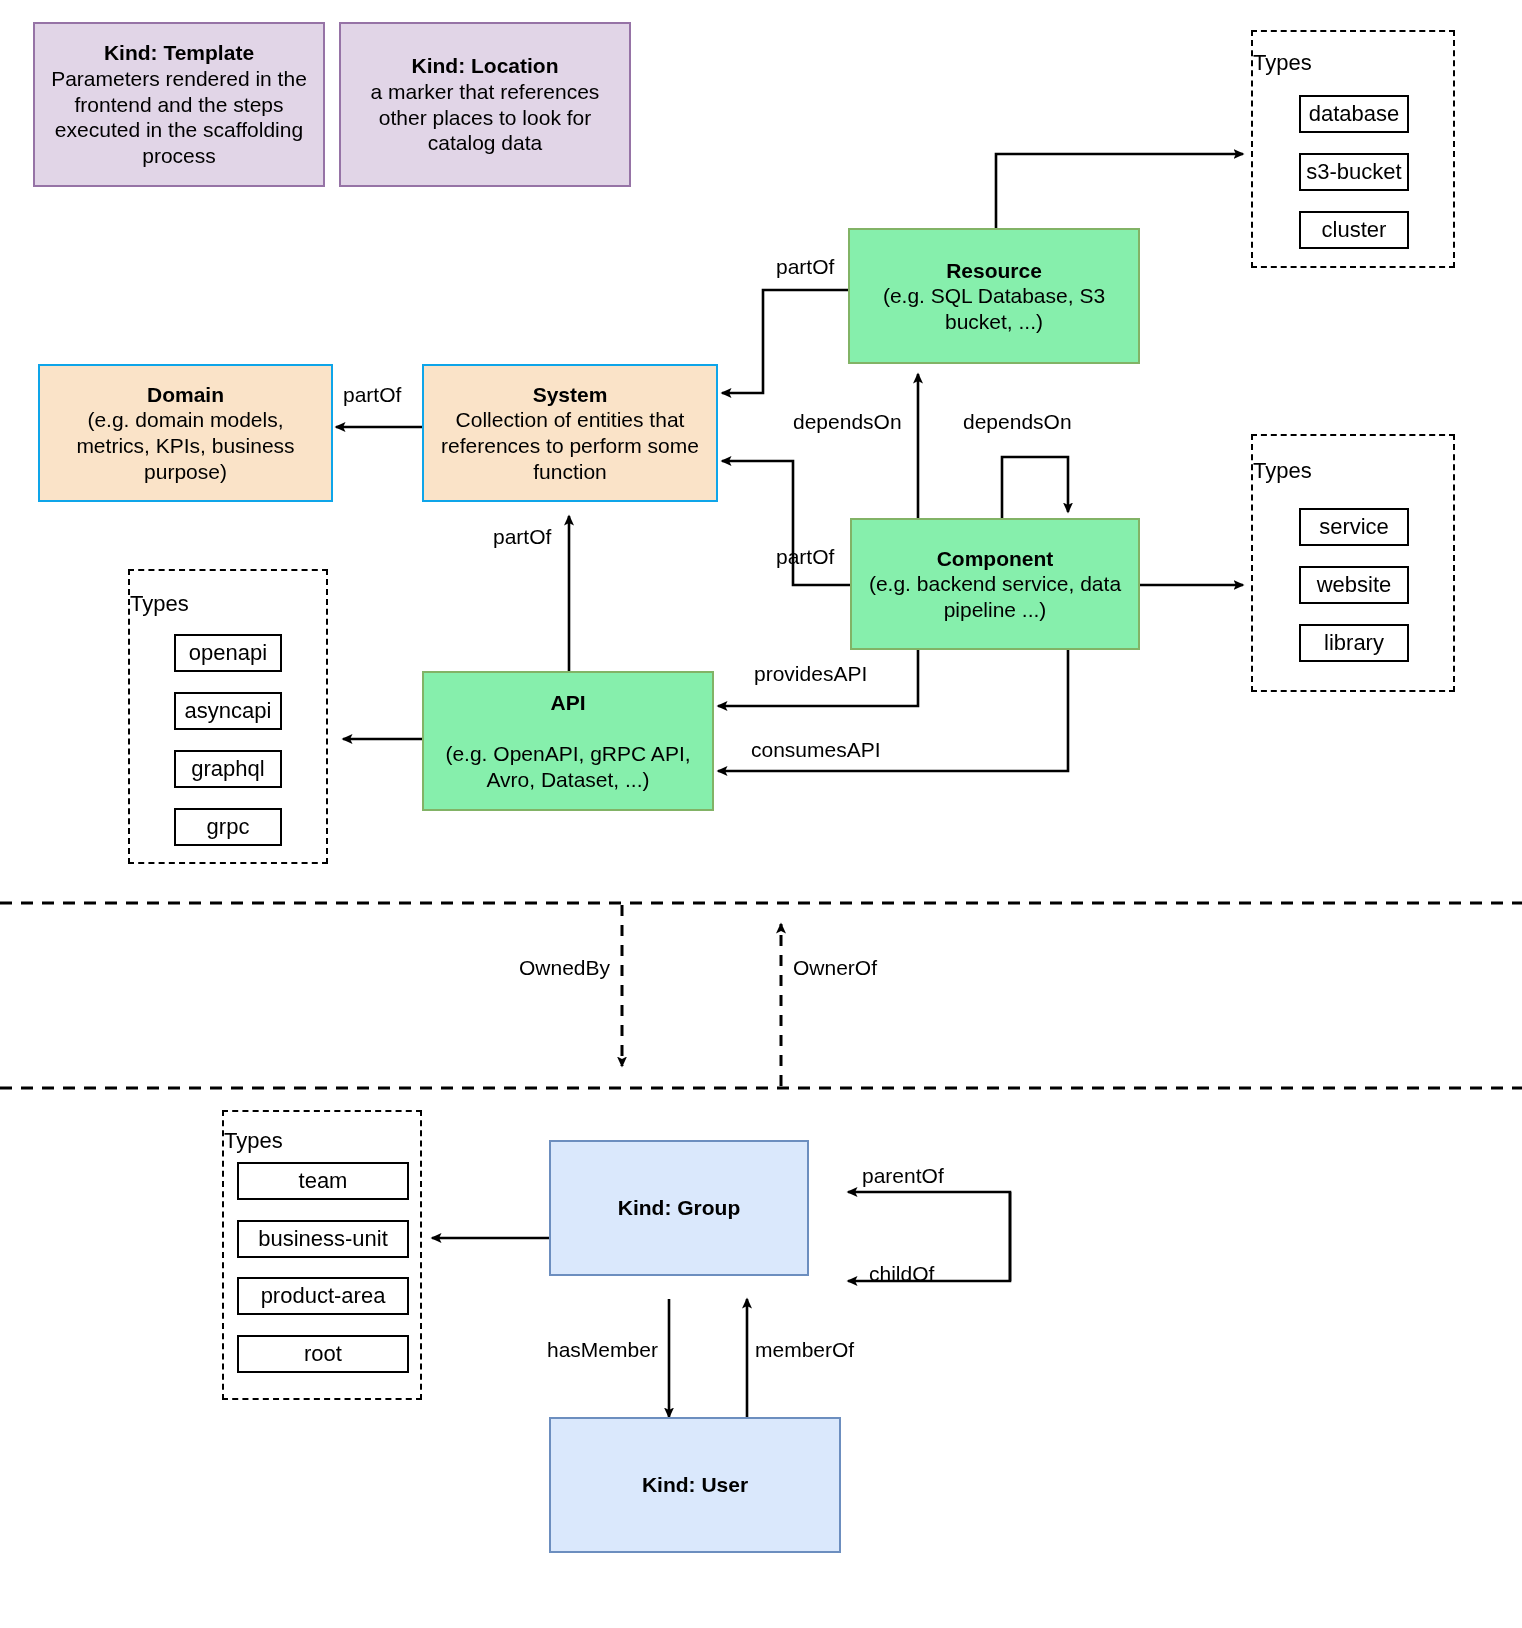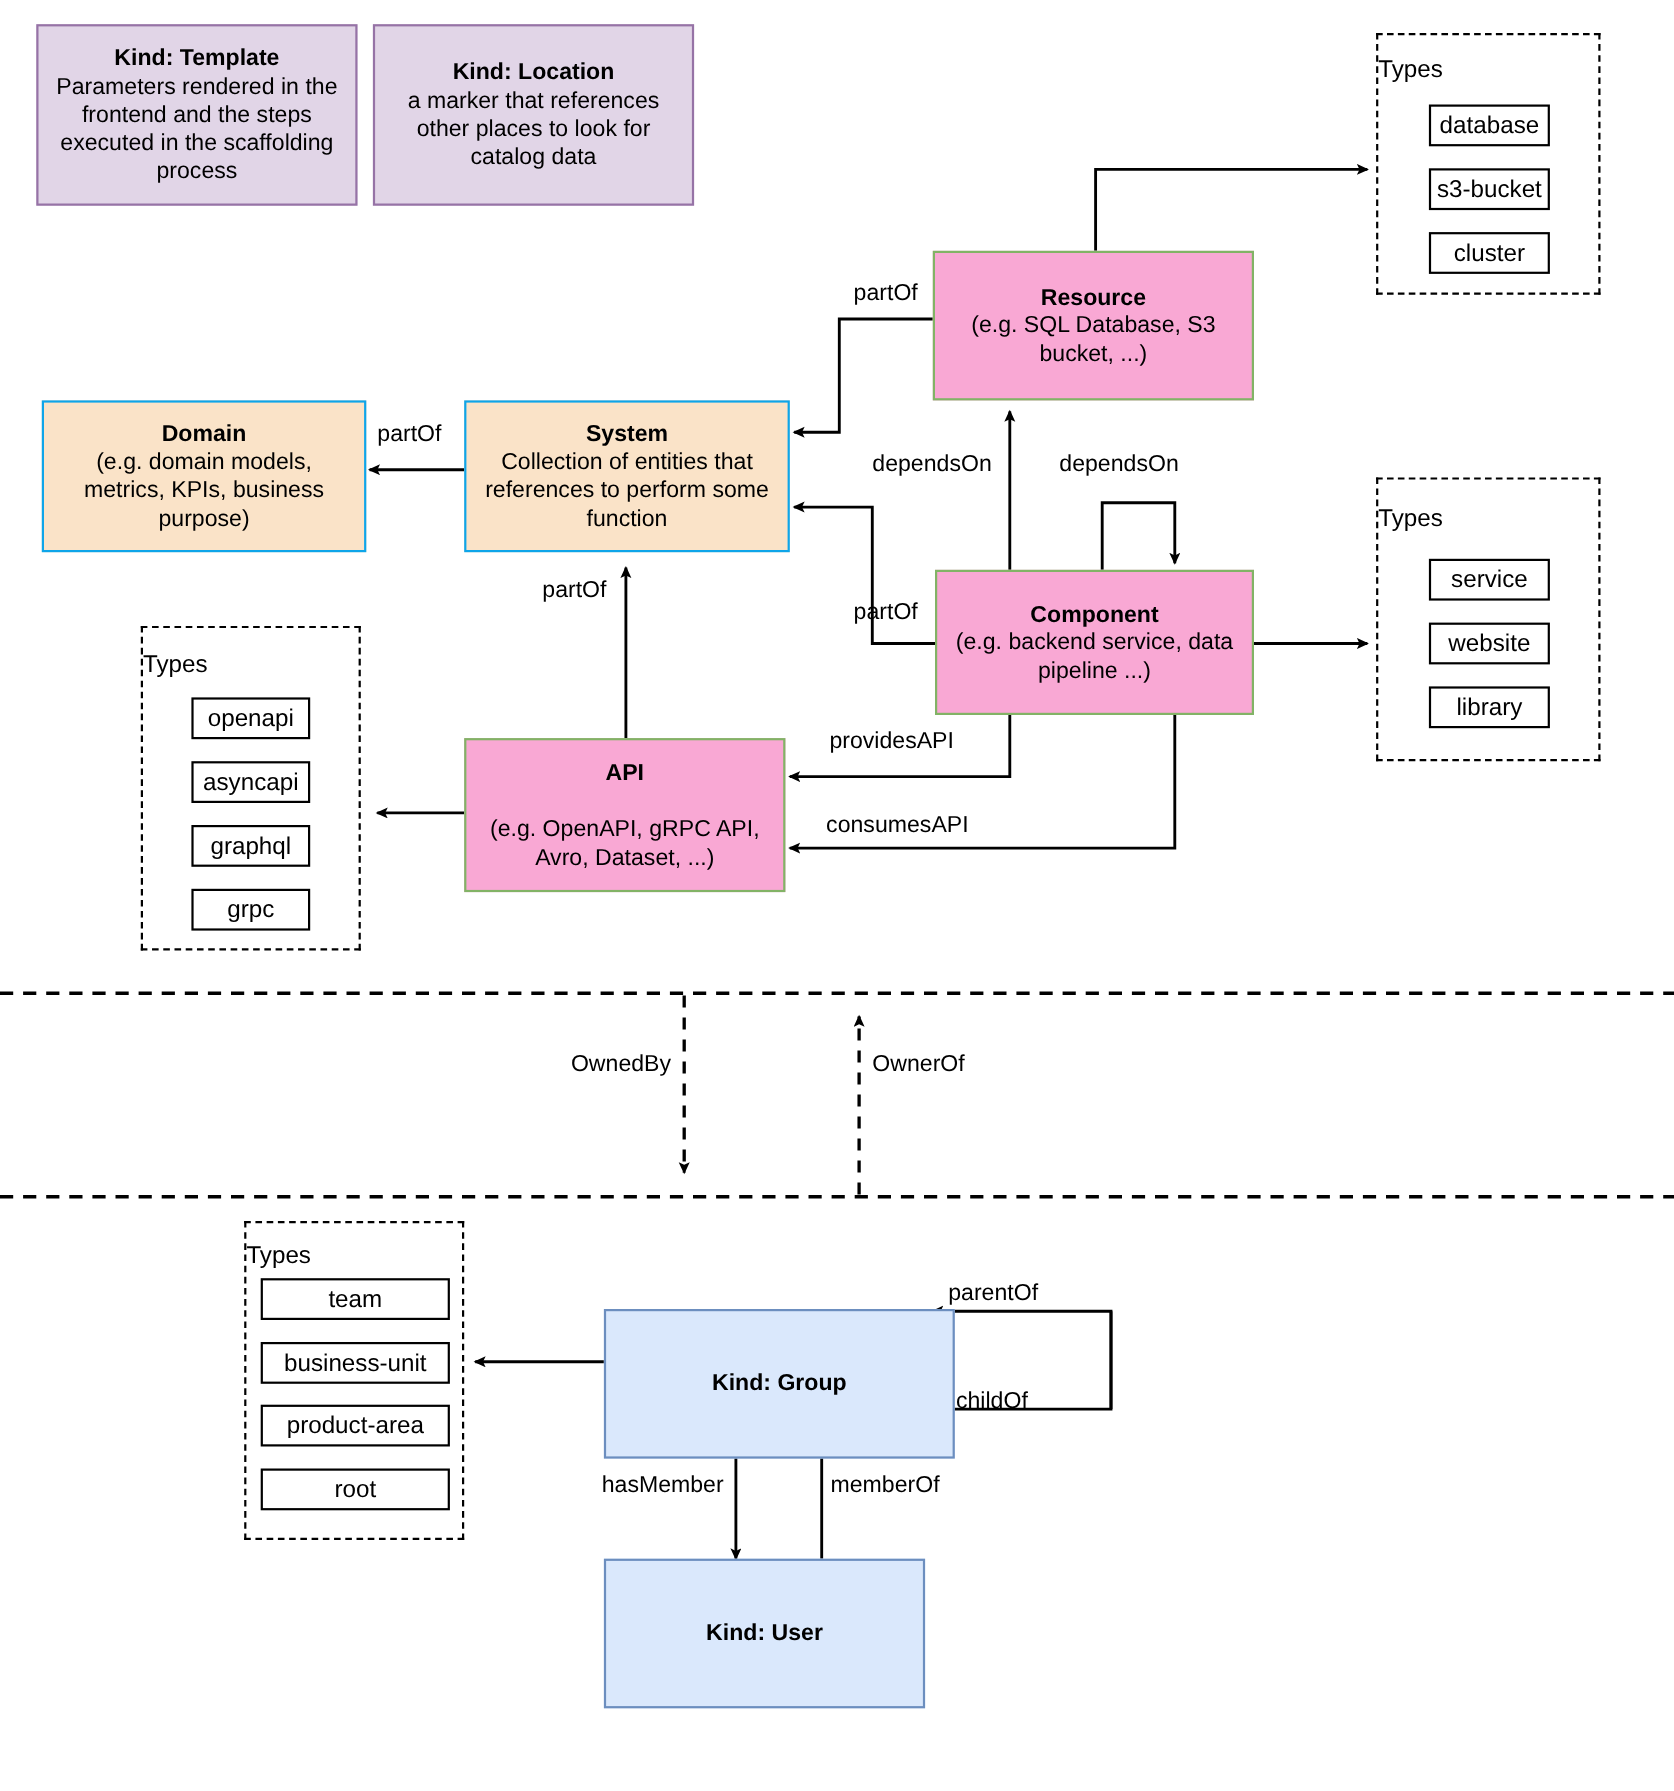--- a/index.html
+++ b/index.html
@@ -3,21 +3,21 @@
 <meta charset="utf-8">
 <style>
   html,body{margin:0;padding:0;background:#ffffff;}
   body{font-family:"Liberation Sans", sans-serif;}
   #canvas{position:relative;width:1522px;height:1628px;overflow:hidden;background:#fff;}
   .node{position:absolute;box-sizing:border-box;display:flex;flex-direction:column;
         align-items:center;justify-content:center;text-align:center;line-height:1.22;}
   .node .ttl{font-weight:bold;}
   .purple{background:#e1d5e7;border:2px solid #9673a6;font-size:21px;color:#000;}
   .orange{background:#fae3c8;border:2px solid #0ea5e9;font-size:21px;color:#000;}
-  .green{background:#f9a8d4;border:2px solid #82b366;font-size:21px;color:#000;}
+  .green{background:#86efac;border:2px solid #82b366;font-size:21px;color:#000;}
   .blue{background:#dae8fc;border:2px solid #6c8ebf;font-size:21px;color:#000;}
   .typesbox{position:absolute;box-sizing:border-box;border:2px dashed #000;background:transparent;}
   .typeshdr{position:absolute;left:0;right:0;text-align:left;font-size:22px;color:#000;}
   .chip{position:absolute;box-sizing:border-box;border:2px solid #000;background:#fff;
         display:flex;align-items:center;justify-content:center;font-size:22px;color:#000;}
   .lbl{position:absolute;font-size:21px;color:#000;white-space:nowrap;}
   svg.wires{position:absolute;left:0;top:0;width:1522px;height:1628px;pointer-events:none;}
   .ln{stroke:#000;stroke-width:2.6;fill:none;}
   .dln{stroke:#000;stroke-width:3;fill:none;stroke-dasharray:11 9;}
   .divider{stroke:#000;stroke-width:3.2;fill:none;stroke-dasharray:12 9;}
@@ -102,21 +102,21 @@
   <div class="node green" style="left:850px;top:518px;width:290px;height:132px;padding:20px 6px;">
     <div class="ttl">Component</div>
     <div>(e.g. backend service, data pipeline ...)</div>
   </div>
 
   <div class="node green" style="left:422px;top:671px;width:292px;height:140px;padding:4px 6px;gap:26px;">
     <div class="ttl">API</div>
     <div>(e.g. OpenAPI, gRPC API, Avro, Dataset, ...)</div>
   </div>
 
-  <div class="node blue" style="left:549px;top:1190px;width:319px;height:136px;">
+  <div class="node blue" style="left:549px;top:1140px;width:260px;height:136px;">
     <div class="ttl">Kind: Group</div>
   </div>
 
   <div class="node blue" style="left:549px;top:1417px;width:292px;height:136px;">
     <div class="ttl">Kind: User</div>
   </div>
 
   <div class="typesbox" style="left:1251px;top:30px;width:204px;height:238px;">
     <div class="typeshdr" style="top:18px;">Types</div>
   </div>

